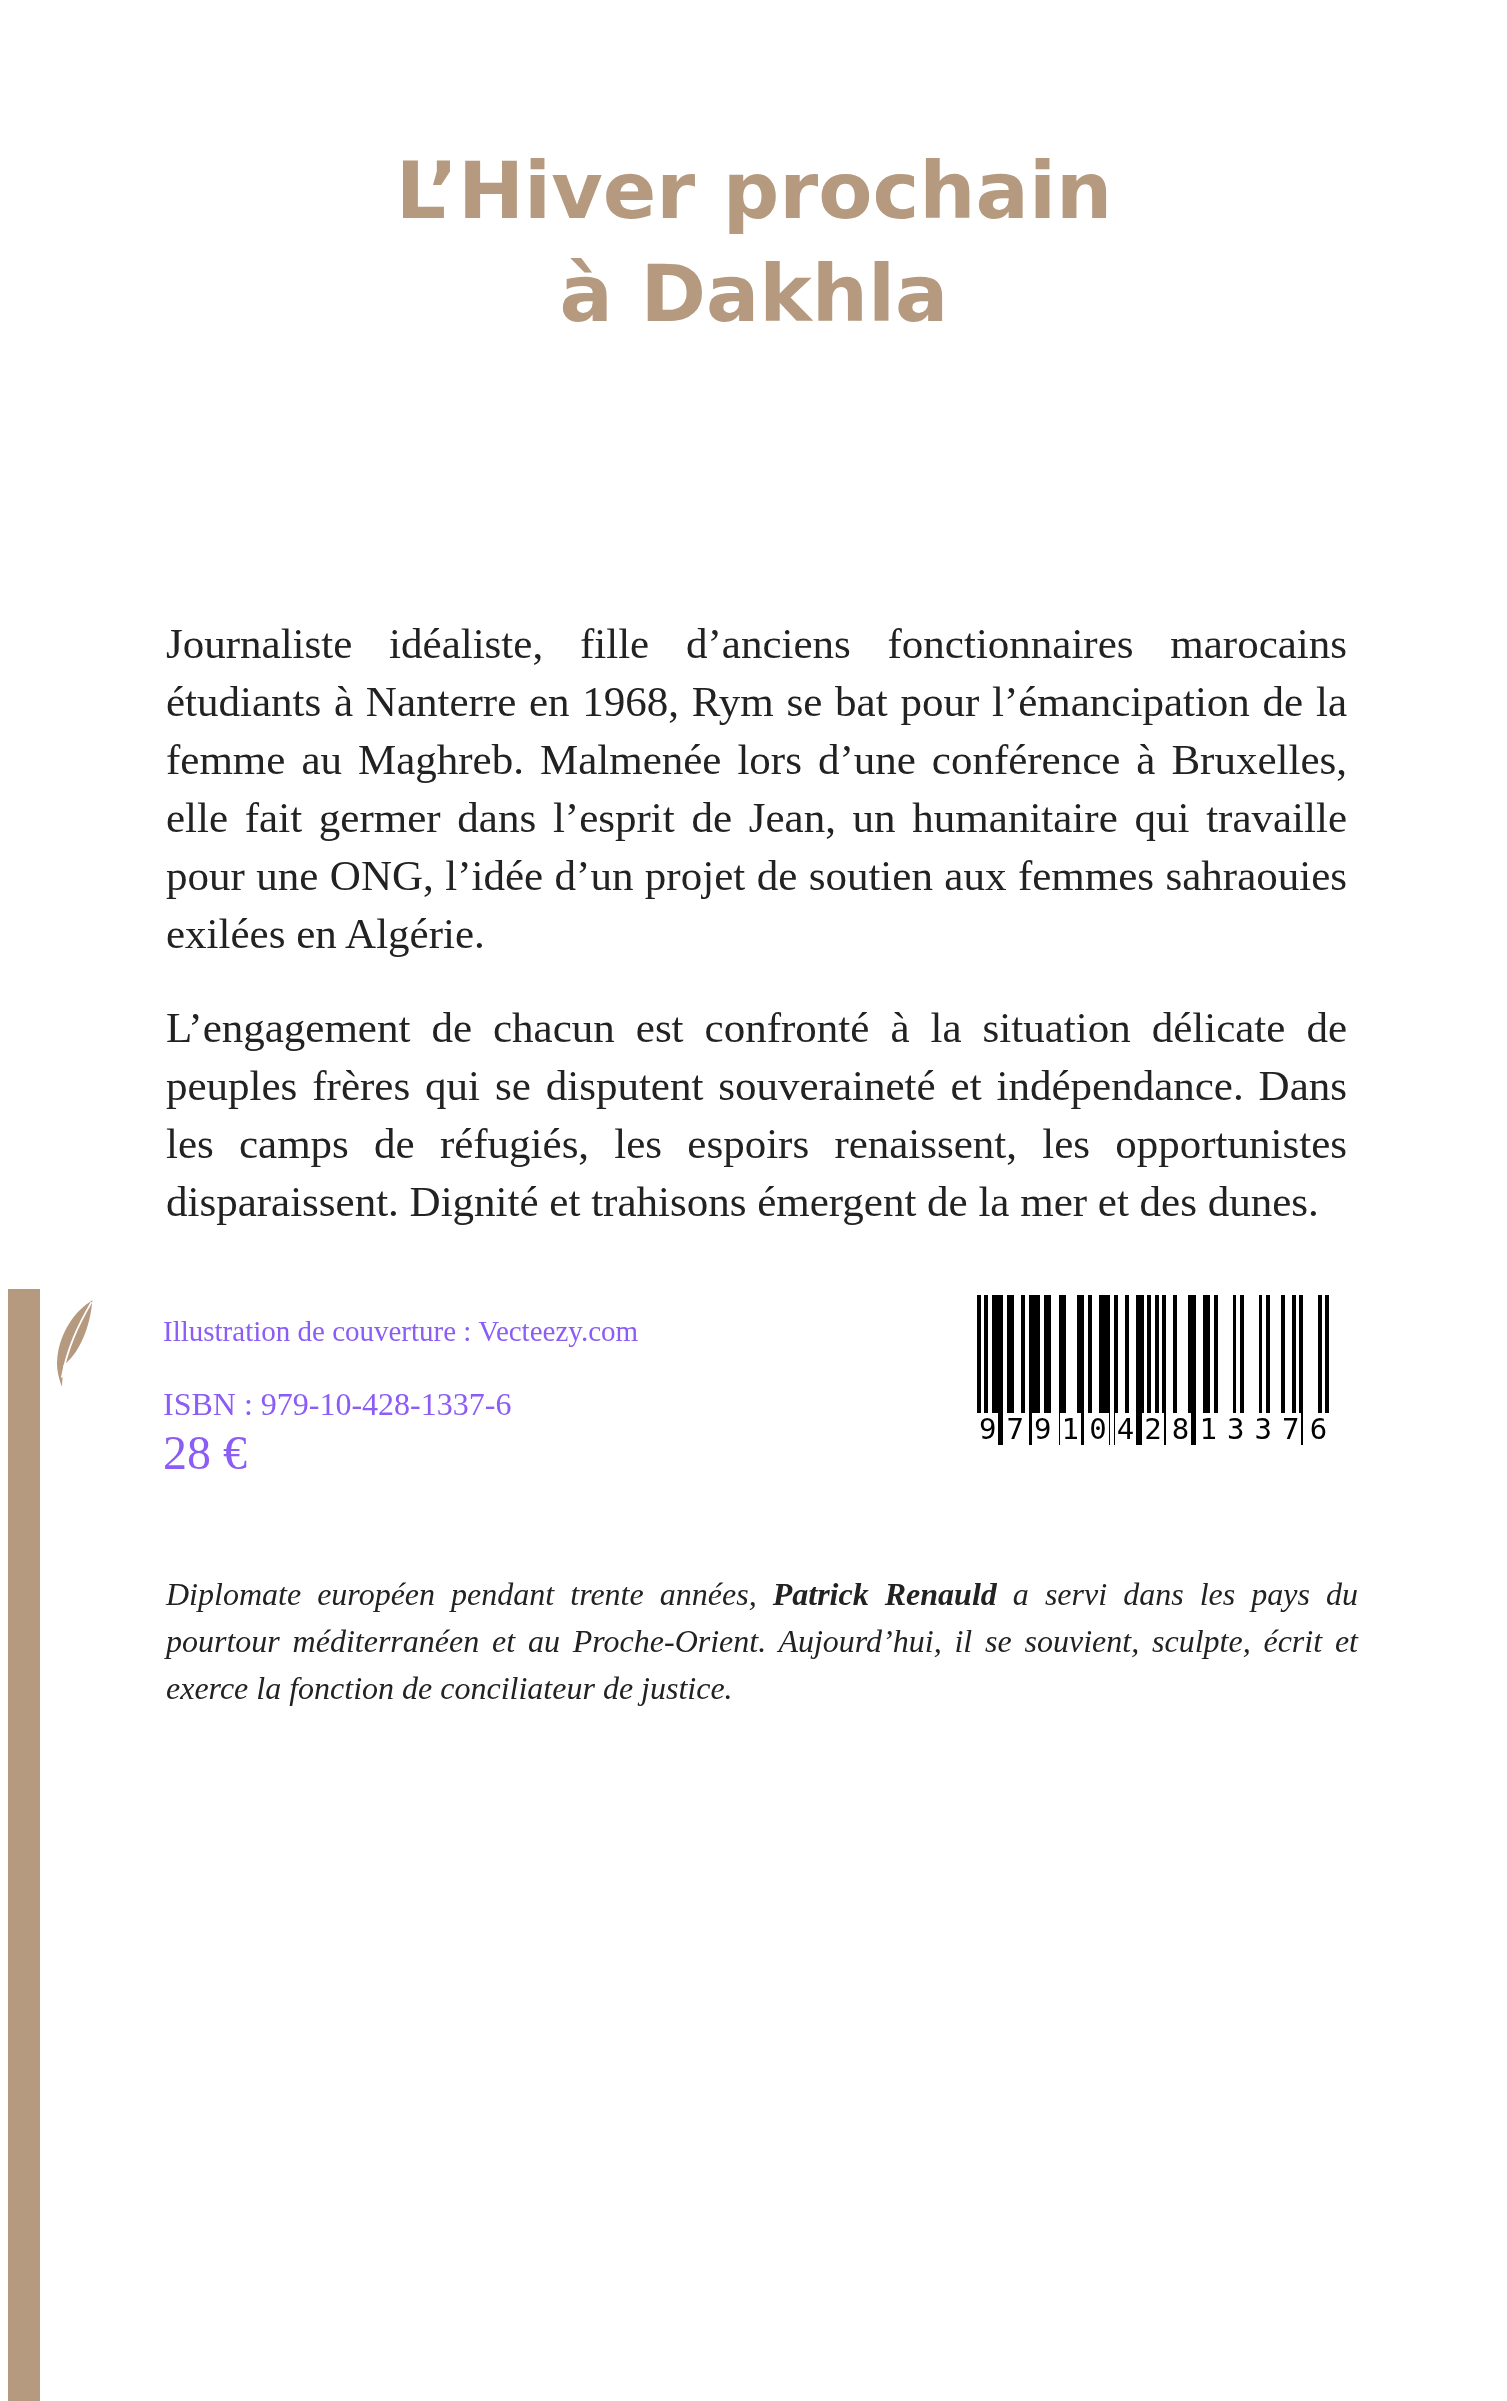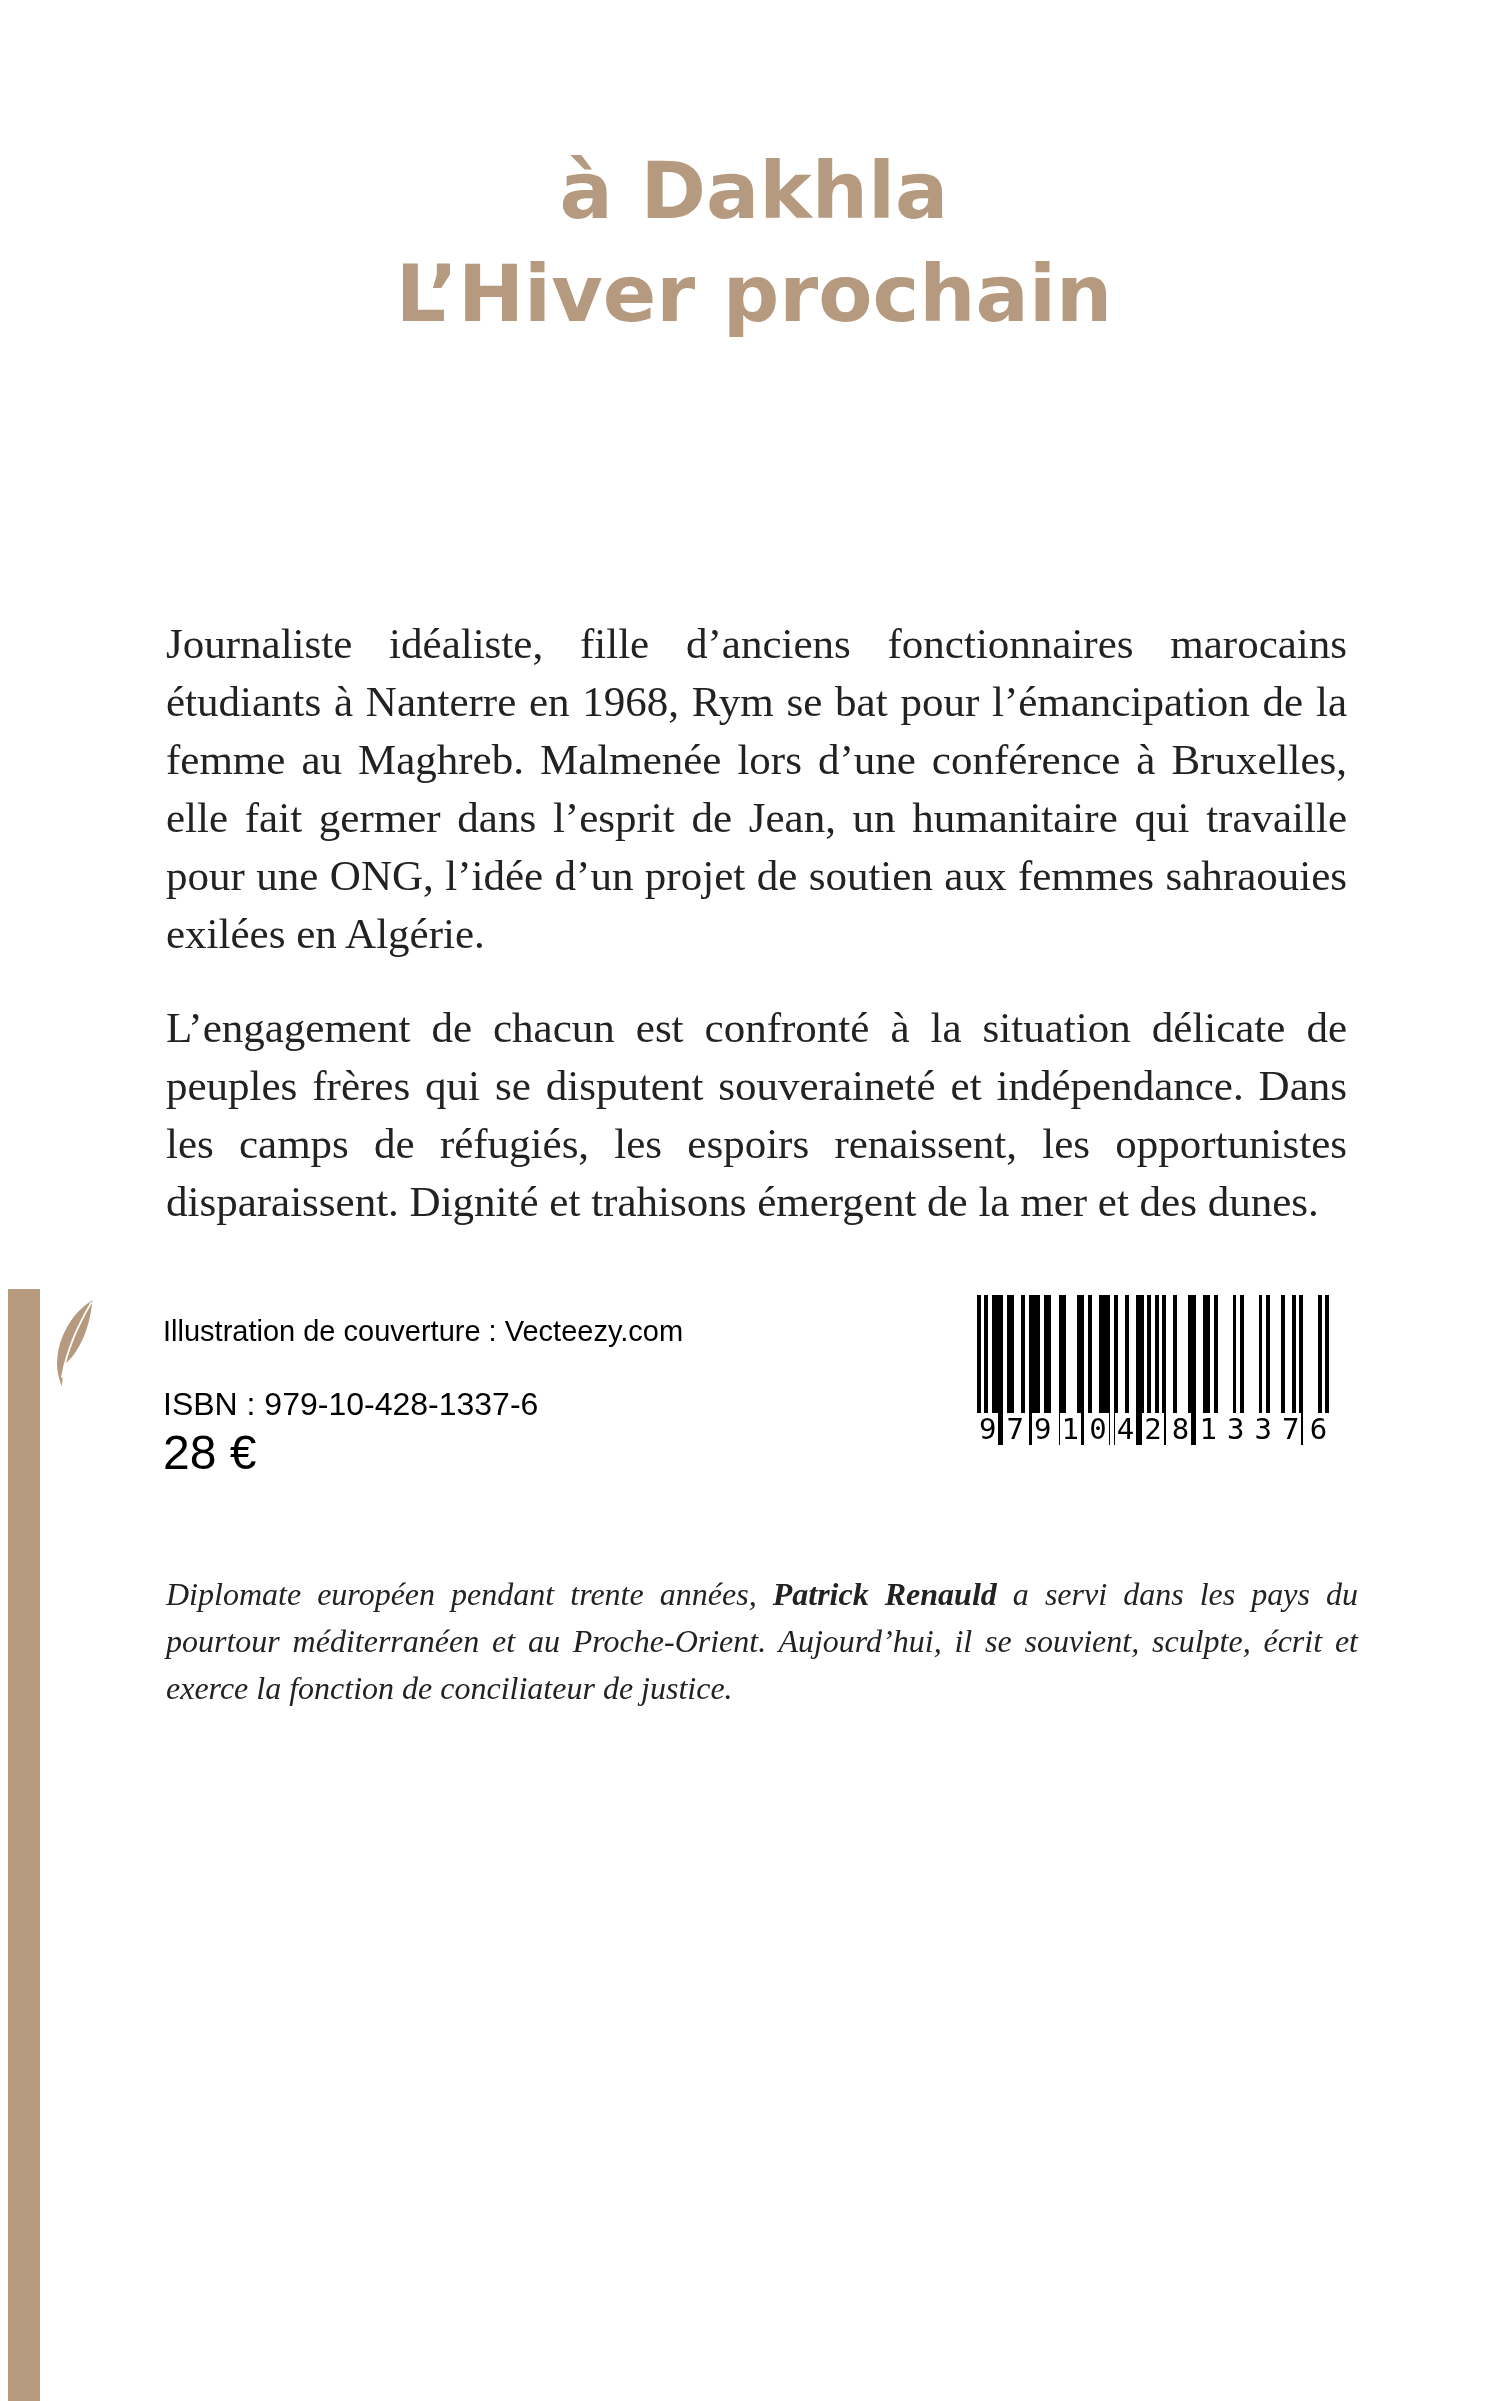--- a/index.html
+++ b/index.html
@@ -68,22 +68,22 @@
     left: 51px;
     top: 1298px;
     width: 45px;
     height: 91px;
   }
 
   
   .credit, .isbn, .price {
     position: absolute;
     left: 163px;
-    font-family: Liberation Sans, sans-serif;
-    color: #000000;
+    font-family: Liberation Serif, serif;
+    color: #8b5cf6;
     white-space: nowrap;
   }
   .credit { top: 1315px; font-size: 29px; }
   .isbn   { top: 1378px; font-size: 32px; margin-top: 8px; }
   .price  { top: 1425px; font-size: 48px; }
 
   
   .barcode {
     position: absolute;
     left: 977px;
@@ -104,22 +104,22 @@
     color: #000;
   }
   .barcode-digits span { background: #ffffff; padding: 0 1.9px; }
 </style>
 </head>
 <body>
 
 <div class="page">
 
   <h1 class="title">
+    <span style="display:block">L’Hiver prochain</span>
     <span style="display:block">à Dakhla</span>
-    <span style="display:block">L’Hiver prochain</span>
   </h1>
 
   <div class="synopsis">
     <p>Journaliste idéaliste, fille d’anciens fonctionnaires marocains étudiants à Nanterre en 1968, Rym se bat pour l’émancipation de la femme au Maghreb. Malmenée lors d’une conférence à Bruxelles, elle fait germer dans l’esprit de Jean, un humanitaire qui travaille pour une ONG, l’idée d’un projet de soutien aux femmes sahraouies exilées en Algérie.</p>
     <p>L’engagement de chacun est confronté à la situation délicate de peuples frères qui se disputent souveraineté et indépendance. Dans les camps de réfugiés, les espoirs renaissent, les opportunistes disparaissent. Dignité et trahisons émergent de la mer et des dunes.</p>
   </div>
 
   <p class="bio"><span>Diplomate européen pendant trente années, </span><strong>Patrick Renauld</strong><span> a servi dans les pays du pourtour méditerranéen et au Proche-Orient. Aujourd’hui, il se souvient, sculpte, écrit et exerce la fonction de conciliateur de justice.</span></p>
 
   <div class="stripe"></div>

